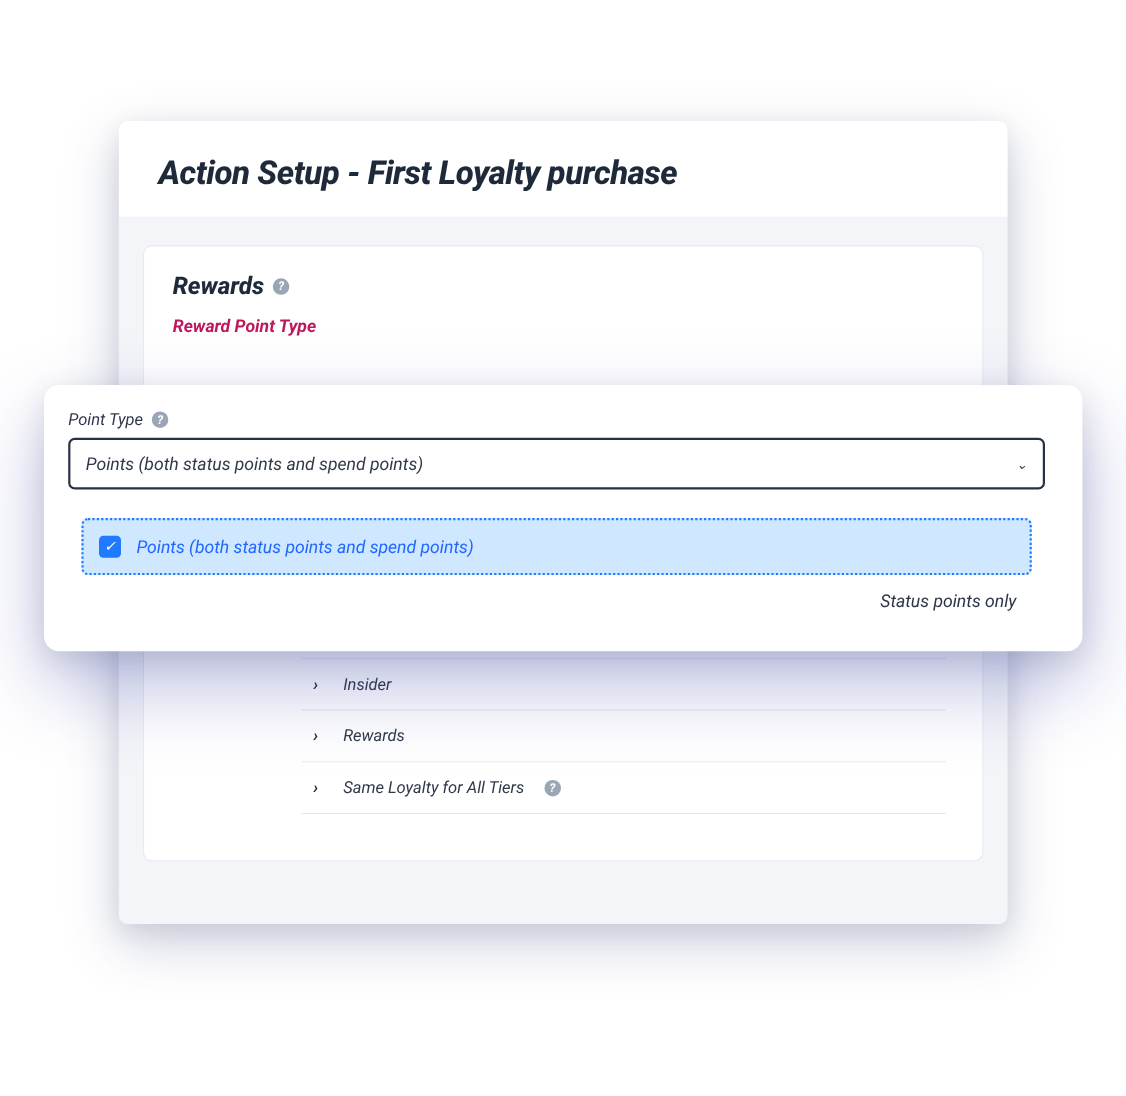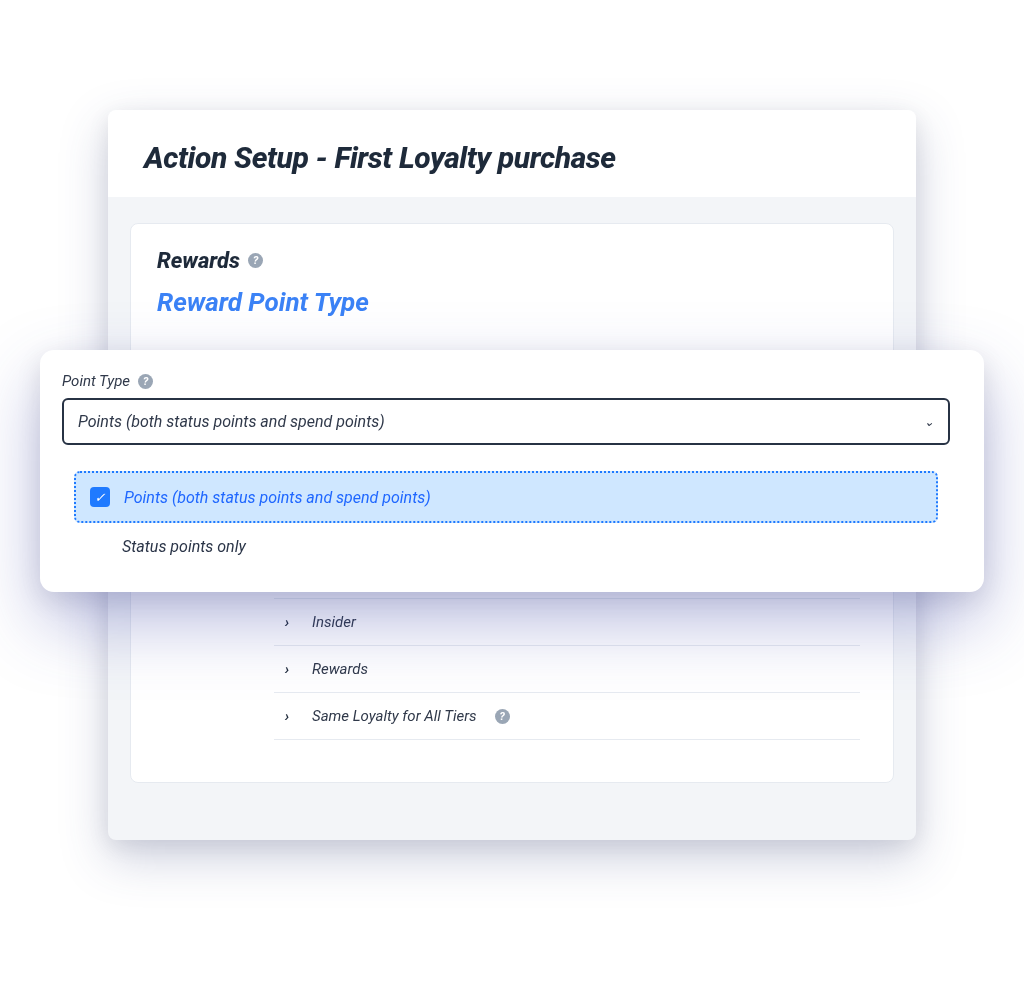--- a/index.html
+++ b/index.html
@@ -36,23 +36,23 @@
     min-height: 560px;
   }
   .inner-panel h2 {
     font-size: 22px;
     font-weight: 800;
     color: #1e2a3a;
     display: flex; align-items: center; gap: 8px;
   }
   .inner-panel h3 {
     margin-top: 14px;
-    font-size: 26px;
+    font-size: 16px;
     font-weight: 700;
-    color: #3b82f6;
+    color: #be185d;
   }
   .help-dot {
     display: inline-flex;
     width: 15px; height: 15px;
     border-radius: 50%;
     background: #9aa6b5;
     color: #ffffff;
     align-items: center; justify-content: center;
     font-size: 11px; font-weight: 700;
     cursor: help;
@@ -128,21 +128,21 @@
     display: inline-flex; align-items: center; justify-content: center;
     font-size: 13px;
   }
   .option.selected .checkbox {
     background: #1f7aff;
     color: #ffffff;
   }
   .option:not(.selected) .checkbox {
     width: 20px;
   }
-  .option:not(.selected) { padding-left: 48px; }
+  .option:not(.selected) { padding-left: 48px; justify-content: flex-end; }
 
   
   .glow {
     position: absolute;
     left: 60px; top: 260px;
     width: 900px; height: 480px;
     border-radius: 40px;
     background: radial-gradient(closest-side, rgba(80,100,255,0.35), rgba(80,100,255,0) 70%);
     filter: blur(22px);
     z-index: 0;

